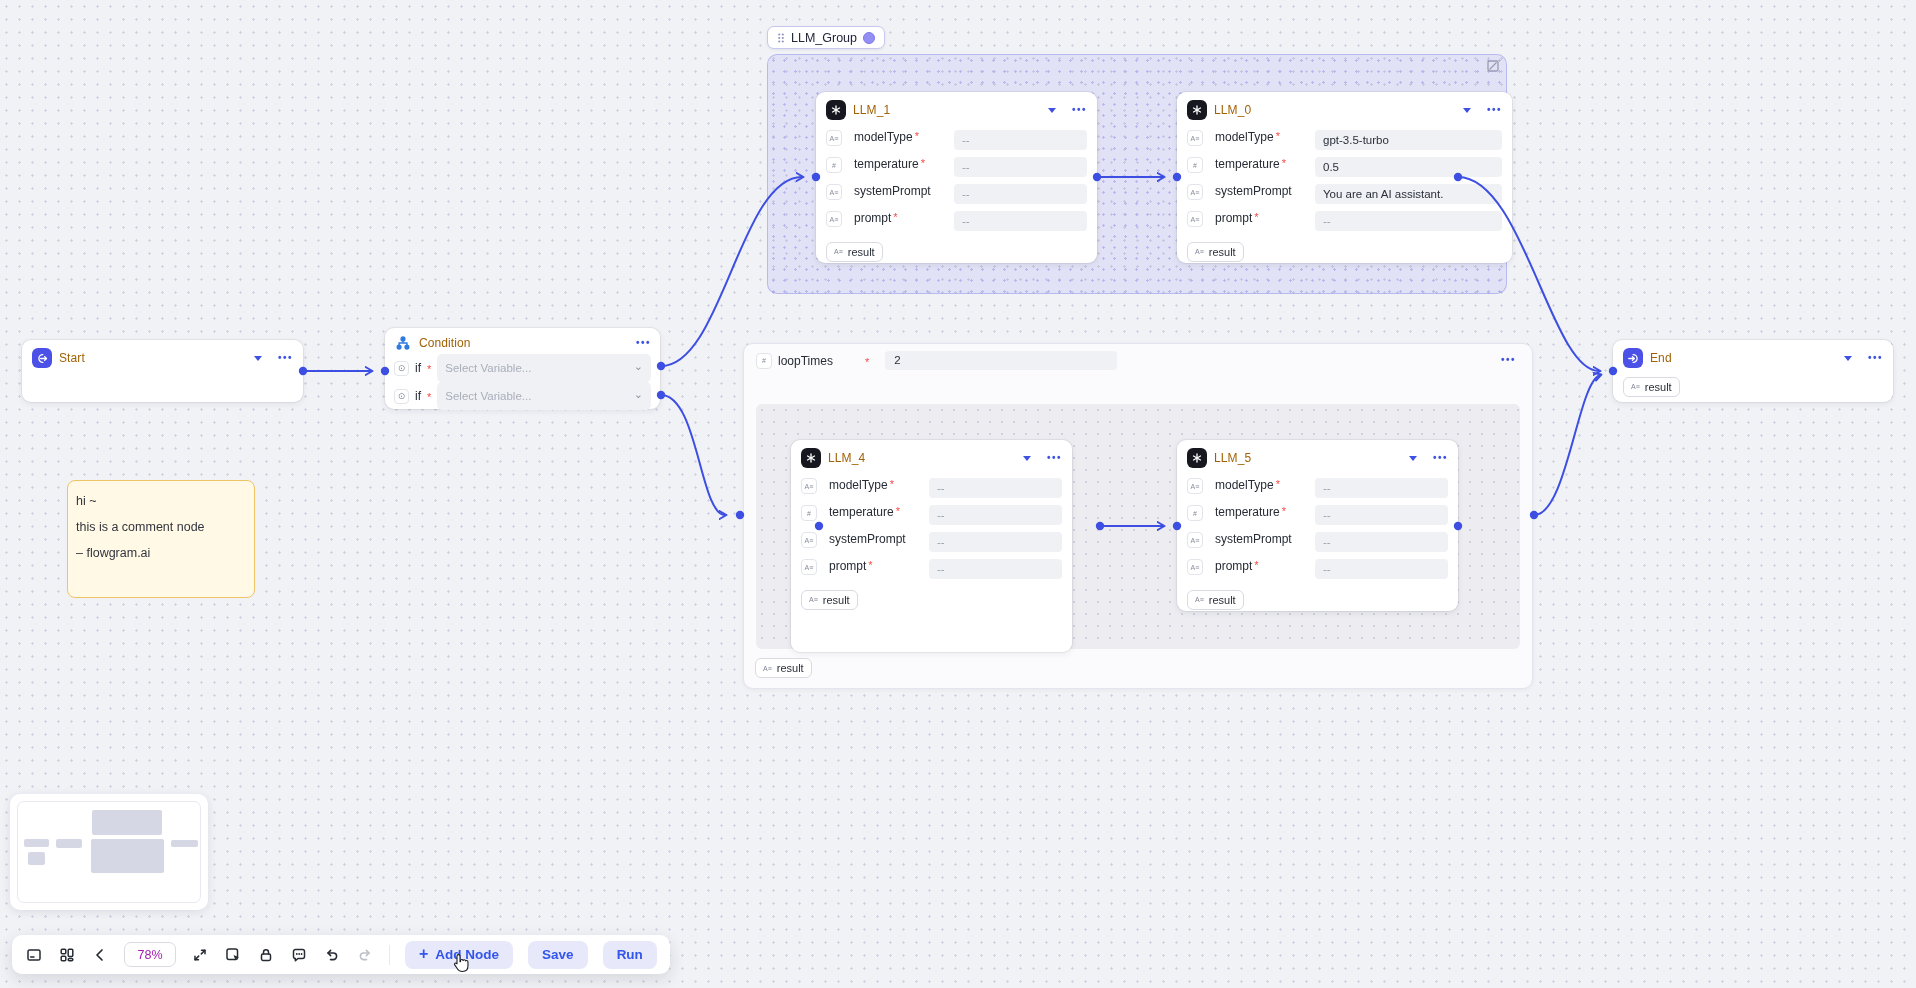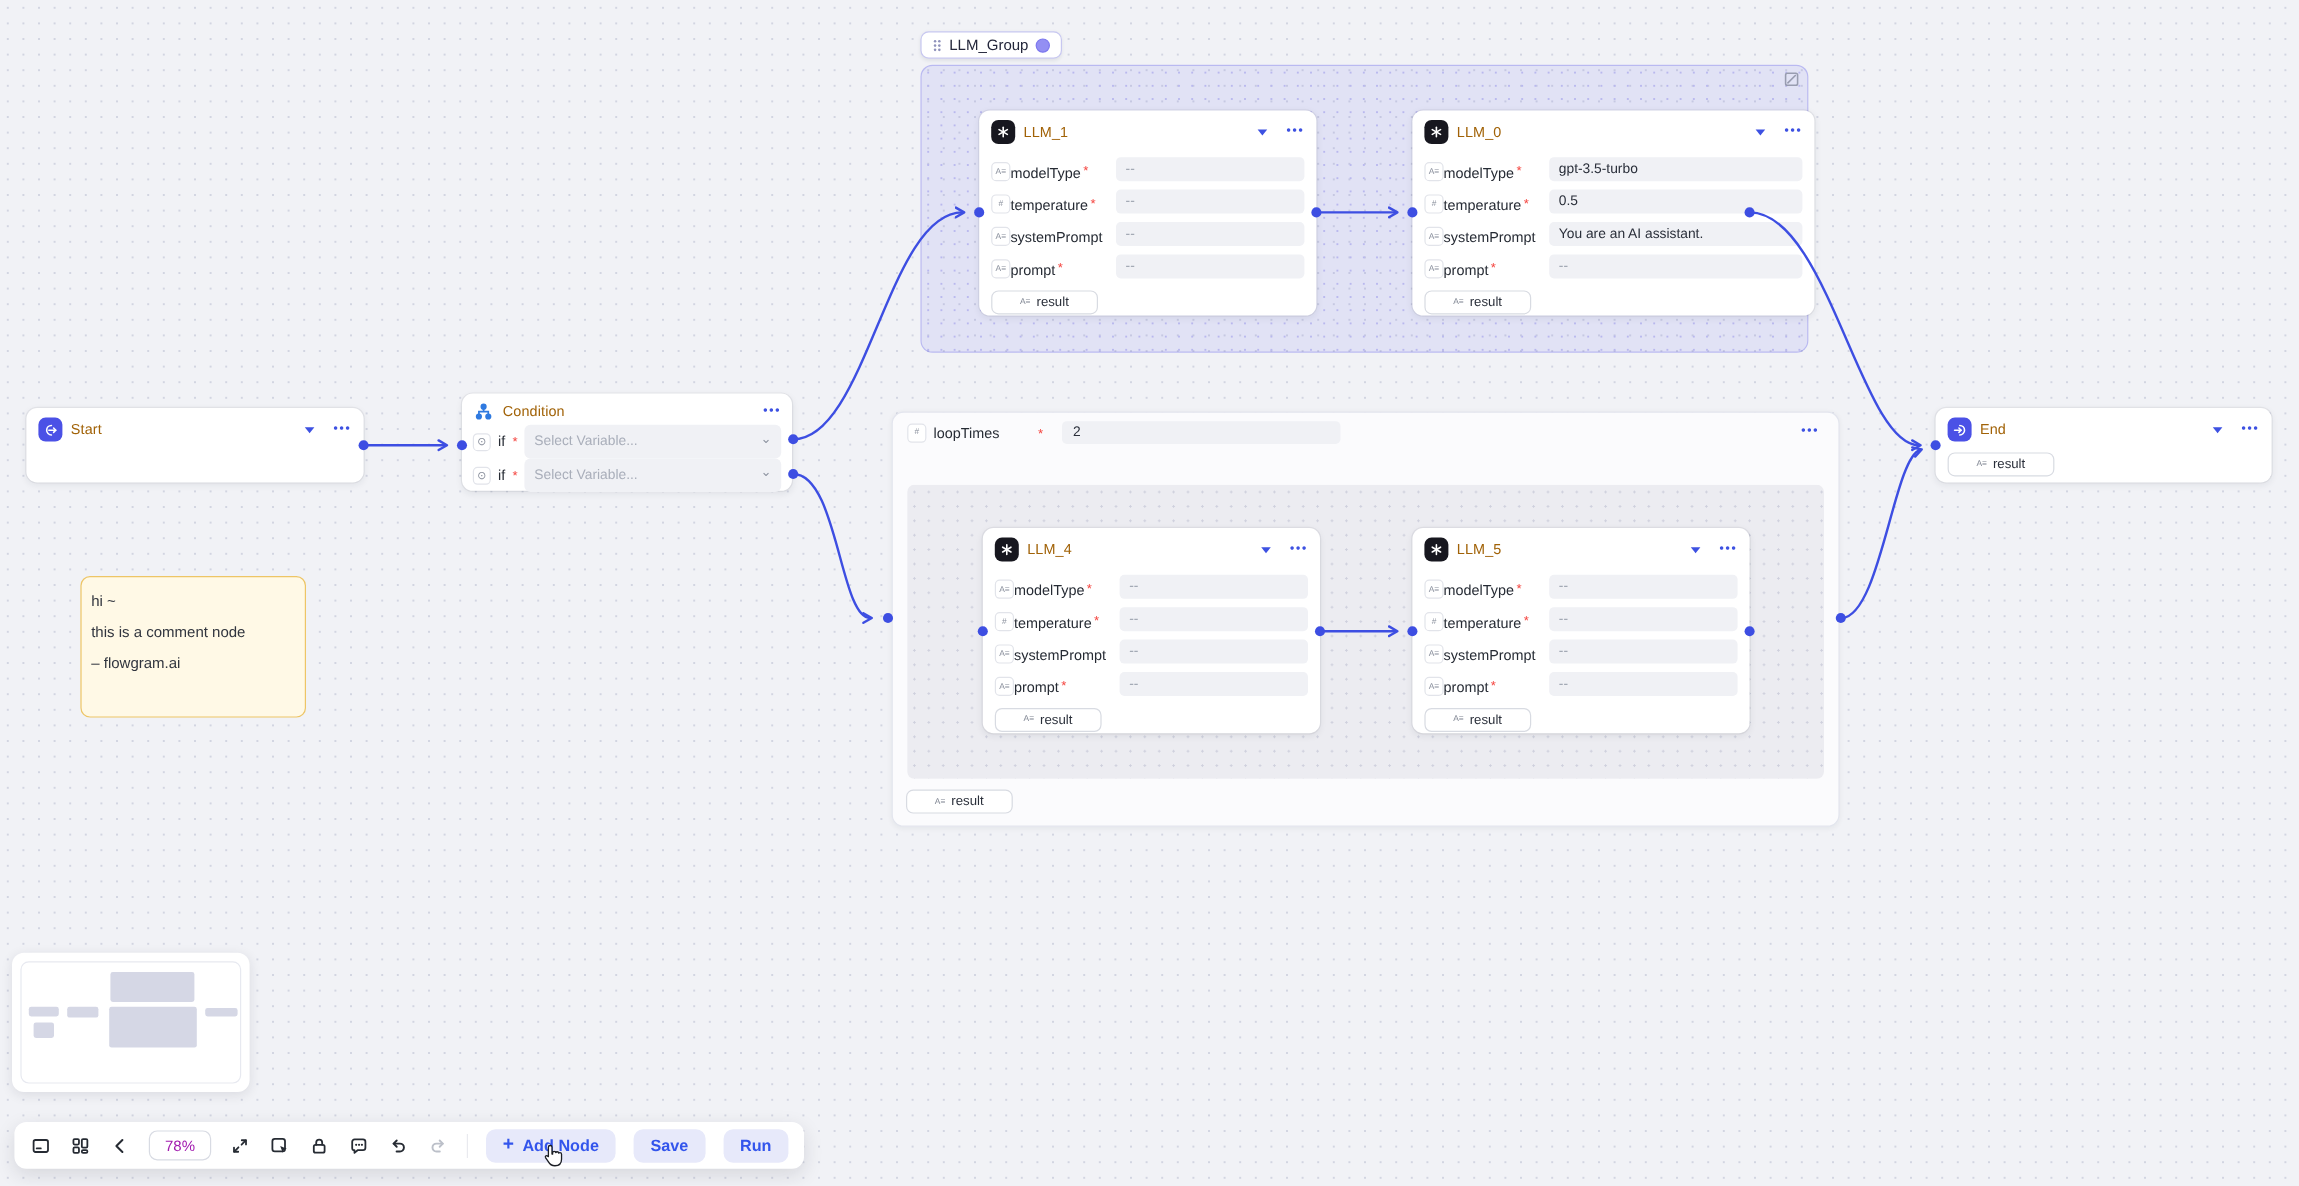--- a/index.html
+++ b/index.html
@@ -21,29 +21,29 @@
     z-index:10;
   }
   .nhead { display:flex; align-items:center; gap:7px; padding:8px 10px 4px; }
   .nicon { width:20px; height:20px; border-radius:6px; display:flex; align-items:center; justify-content:center; flex:none; }
   .nicon.dark { background:#17171f; }
   .nicon.indigo { background:#4b51e6; }
   .ntitle { font-size:12px; font-weight:400; color:#a16207; flex:1; letter-spacing:.1px; }
   .caret { width:0; height:0; border-left:4.5px solid transparent; border-right:4.5px solid transparent; border-top:5.5px solid #3d51e2; margin-right:9px; cursor:pointer; }
   .menudots { color:#3d51e2; font-size:10px; font-weight:700; letter-spacing:1.5px; line-height:1; cursor:pointer; }
 
-  .frow { display:flex; align-items:flex-end; gap:0; padding:0 10px; margin-top:6px; height:21px; }
+  .frow { display:flex; align-items:flex-start; gap:12px; padding:0 10px; margin-top:6px; height:21px; }
   .ticon { width:16px; height:16px; border:1px solid #e2e4ea; border-radius:4px; background:#fff; color:#878d9a; font-size:7px; display:flex; align-items:center; justify-content:center; flex:none; letter-spacing:0; }
   .flabelwrap { width:88px; flex:none; display:flex; align-items:flex-start; gap:2px; }
   .flabel { font-size:12px; color:#262b34; white-space:nowrap; }
   .star { color:#f54a45; font-size:11px; line-height:10px; transform:translateY(1px); }
   .fval { flex:1; height:20px; background:#f0f1f5; border-radius:4px; font-size:11.5px; line-height:20px; padding:0 8px; color:#2a2f3a; white-space:nowrap; overflow:hidden; cursor:text; }
   .fval.muted { color:#9aa1ad; }
 
-  .tag { display:inline-flex; align-items:center; gap:5px; border:1px solid #d8dbe2; border-radius:6px; padding:0 23px; height:20px; background:#fff;text-align:center; }
+  .tag { display:inline-flex; align-items:center; gap:5px; border:1px solid #d8dbe2; border-radius:6px; padding:0 7px; height:20px; background:#fff;text-align:center; }
   .ticon2 { font-size:7px; color:#7e8491; }
   .tlabel { font-size:11px; color:#2a2f3a; }
   .tagrow { padding:3px 10px 8px; }
   .llm-tagrow { padding:8px 10px 0; }
 
   
   .crow { display:flex; align-items:center; gap:6px; padding:0 9px; margin-top:6px; height:22px; }
   .cicon { width:15px; height:15px; border:1px solid #e2e4ea; border-radius:4px; color:#878d9a; font-size:9px; display:flex; align-items:center; justify-content:center; flex:none; }
   .clabel { font-size:12px; color:#262b34; }
   .select { flex:1; height:21px; background:#f0f1f5; border-radius:5px; display:flex; align-items:center; padding:14px 8px; cursor:pointer; }
@@ -250,21 +250,21 @@
       </span>
       <span class="fval muted">--</span>
     </div>
 <div class="llm-tagrow">
   <span class="tag">
     <span class="ticon2">A≡</span>
     <span class="tlabel">result</span>
   </span>
 </div>
 </div>
-<div class="card llm-node" style="left:819px;top:440px;width:281px;height:171px;">
+<div class="card llm-node" style="left:791px;top:440px;width:281px;height:212px;">
 <div class="nhead">
   <span class="nicon dark">
     <svg width="12" height="12" viewBox="0 0 18 18" stroke="#fff" stroke-width="2" stroke-linecap="round">
       <path d="M9 3 V15"></path>
           <path d="M3.8 6 L14.2 12"></path>
           <path d="M3.8 12 L14.2 6"></path>
     </svg>
       </span>
   <span class="ntitle">LLM_4</span>
   <span class="caret"></span>

